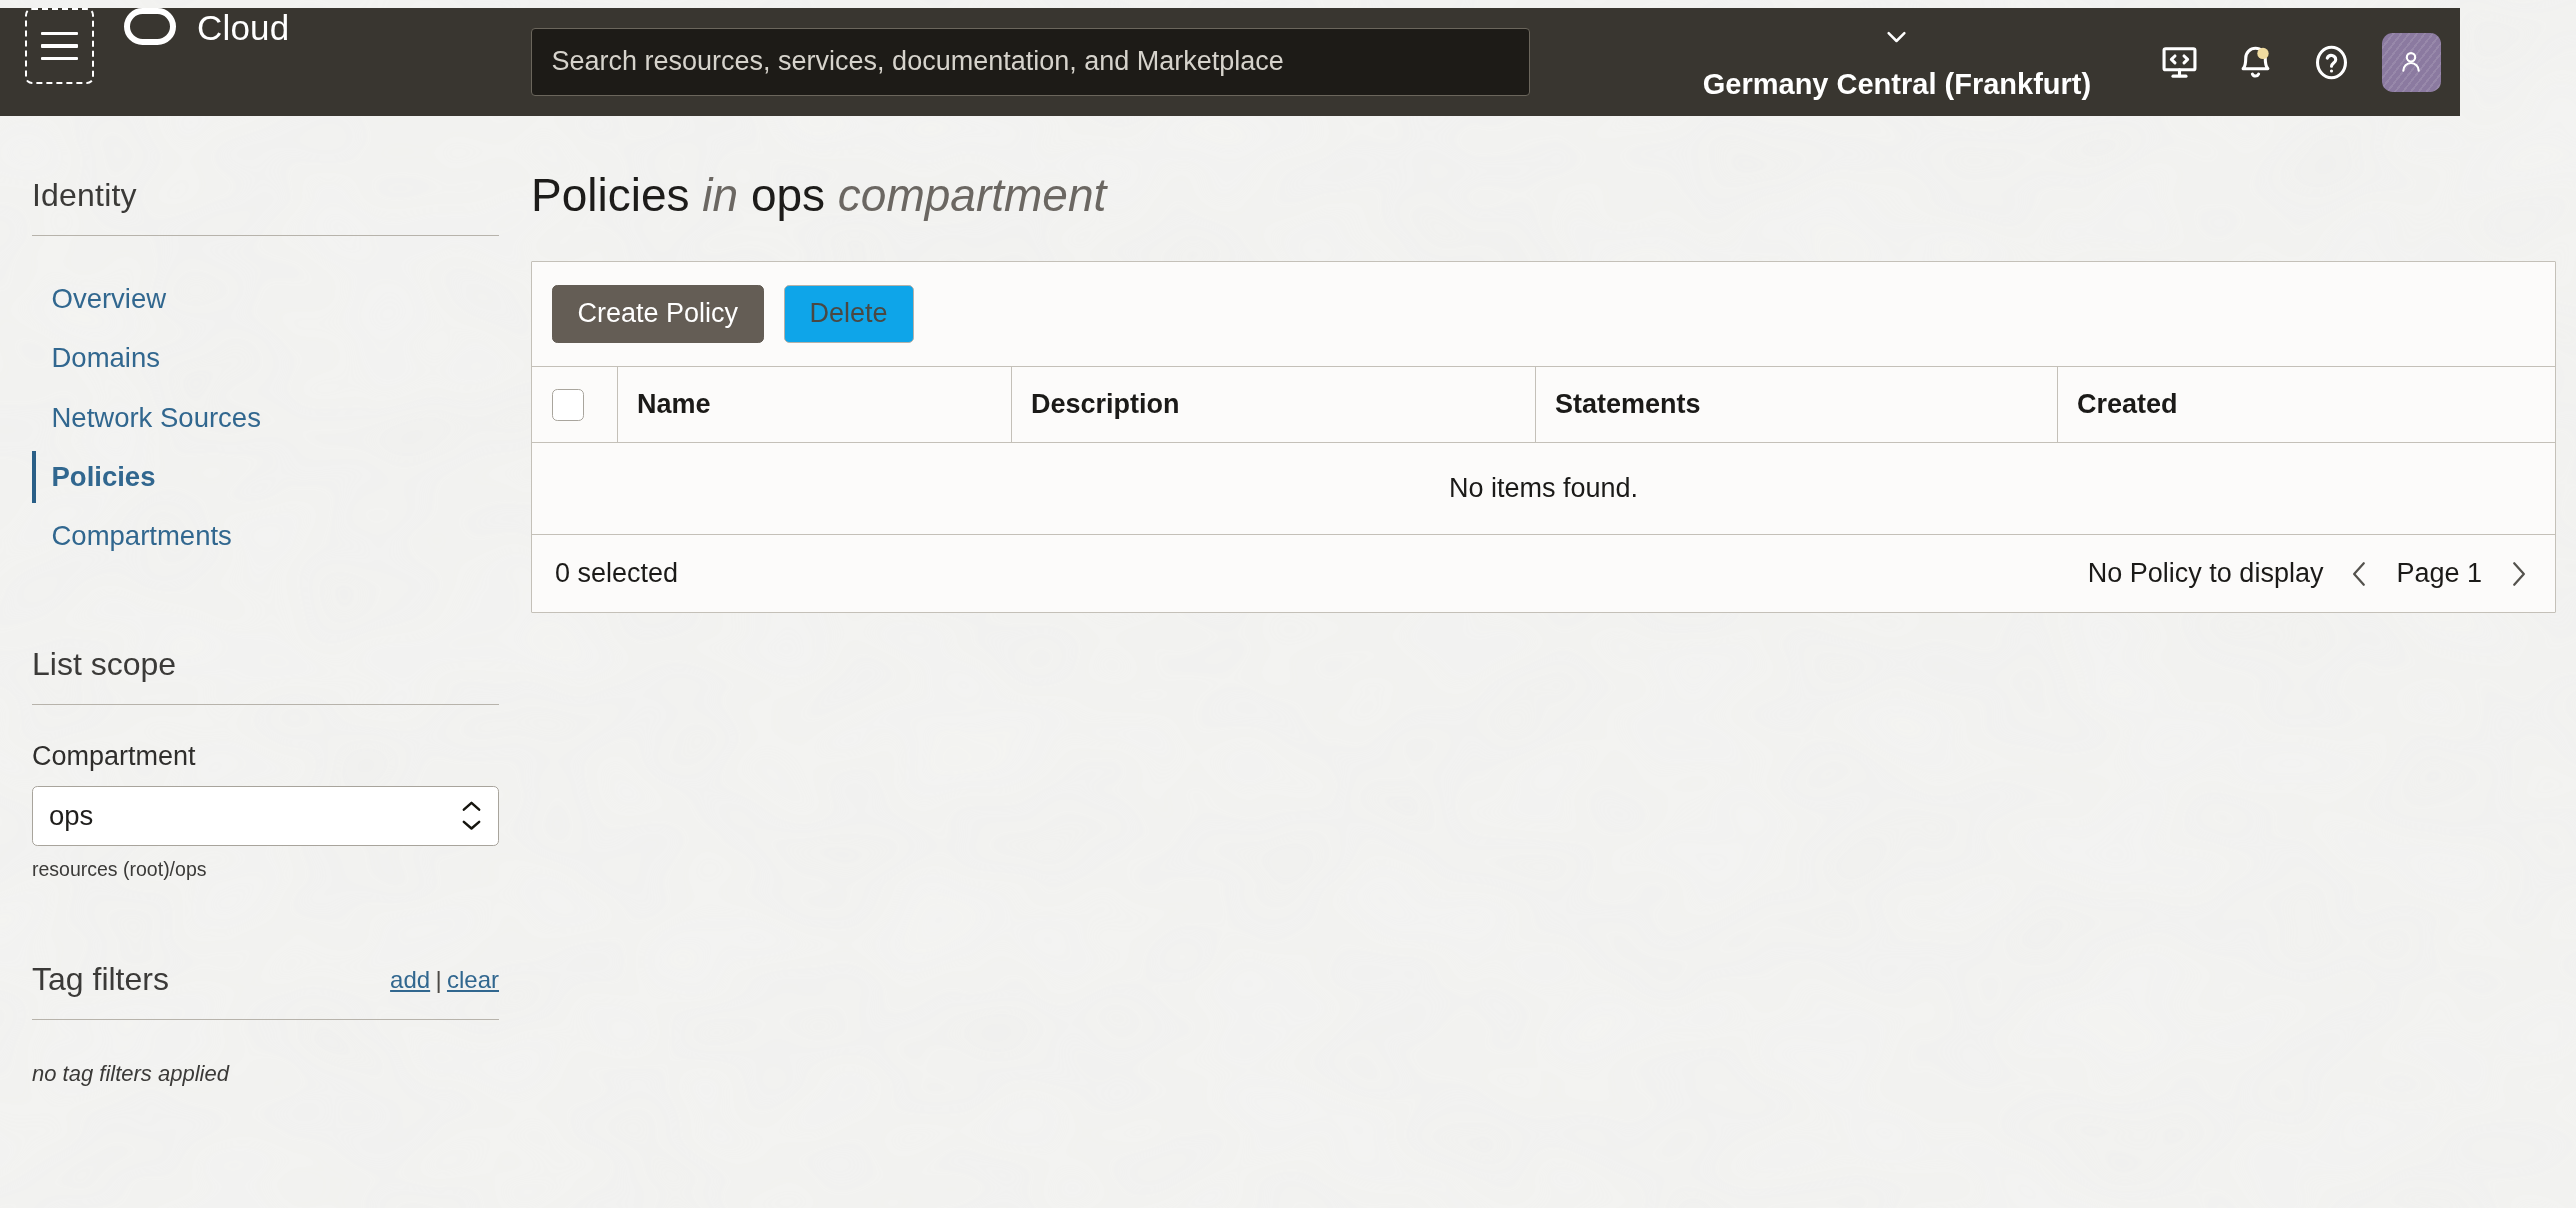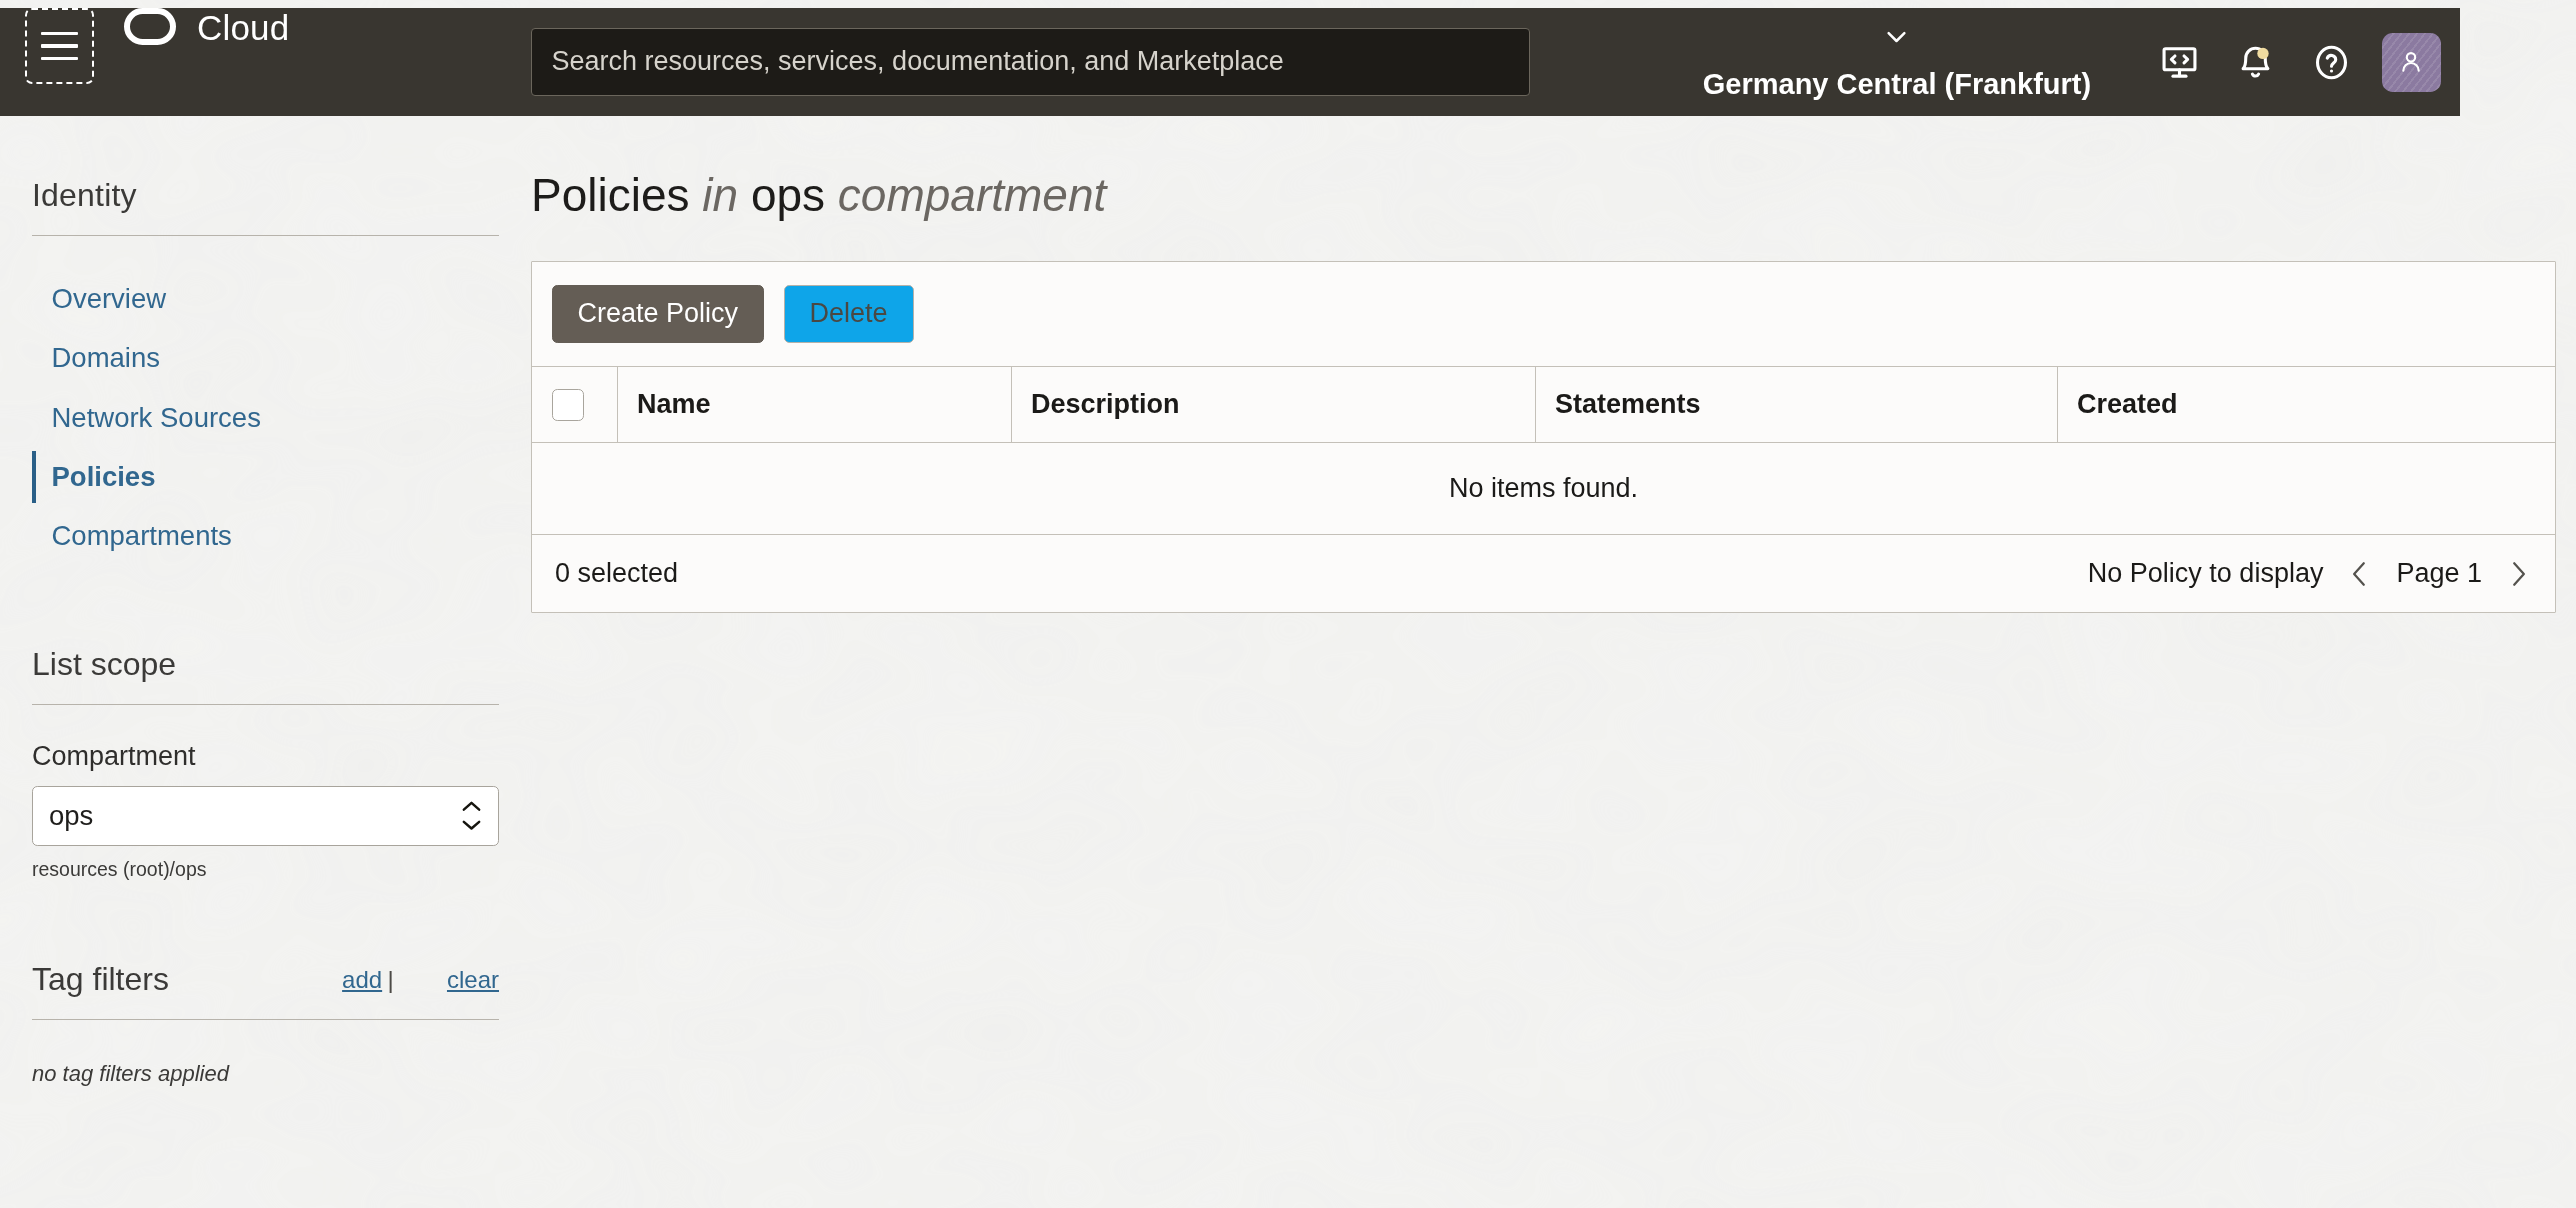--- a/index.html
+++ b/index.html
@@ -248,21 +248,20 @@
   }
   .tag-links {
     font-size: 24px;
     color: #31678f;
     padding-bottom: 3.6px;
   }
   .tag-links a {
     color: #31678f;
     text-decoration: underline;
     cursor: pointer;
-    margin-left: 48px;
   }
   .tag-links .sep {
     color: #4c4a46;
     text-decoration: none;
     padding: 0 5.3px;
   }
   .no-tags {
     font-size: 22px;
     color: #3b3a38;
     font-style: italic;

